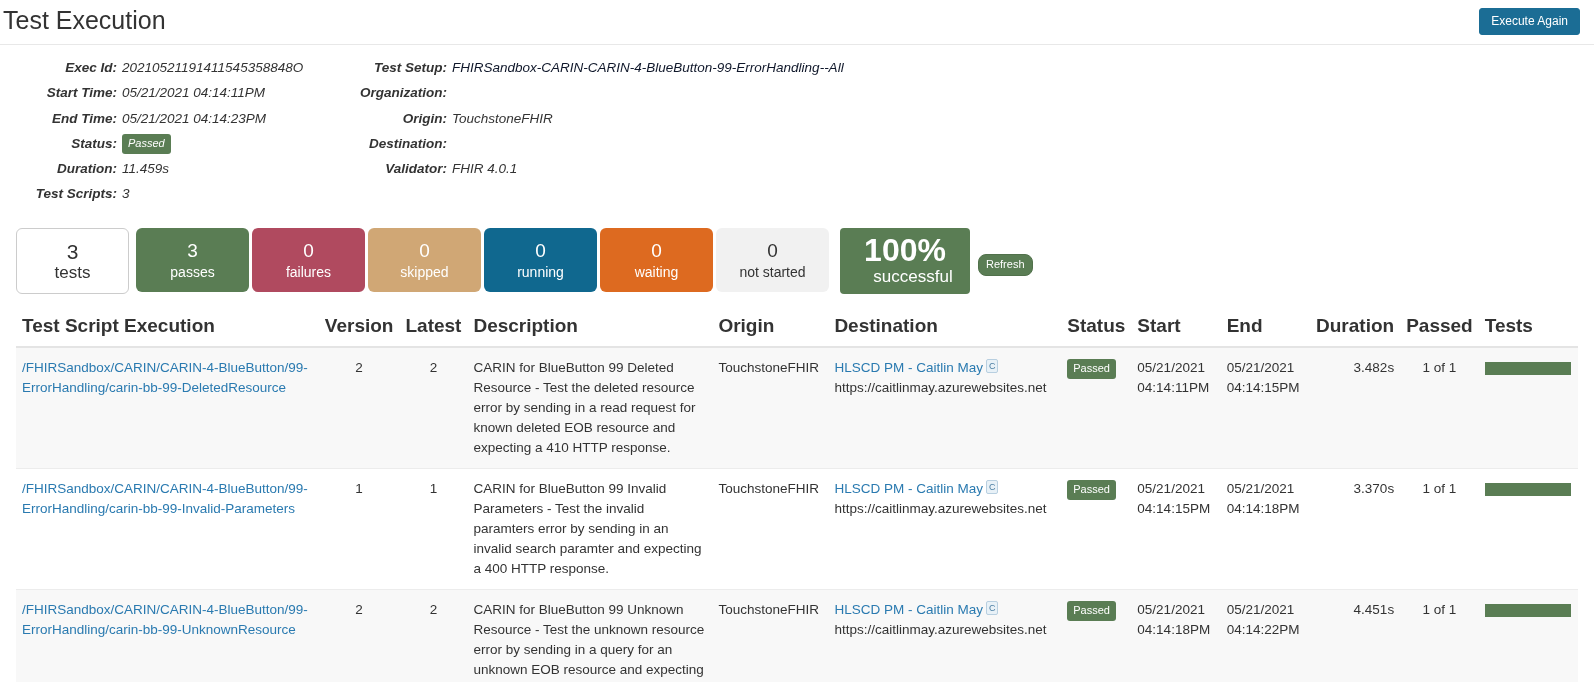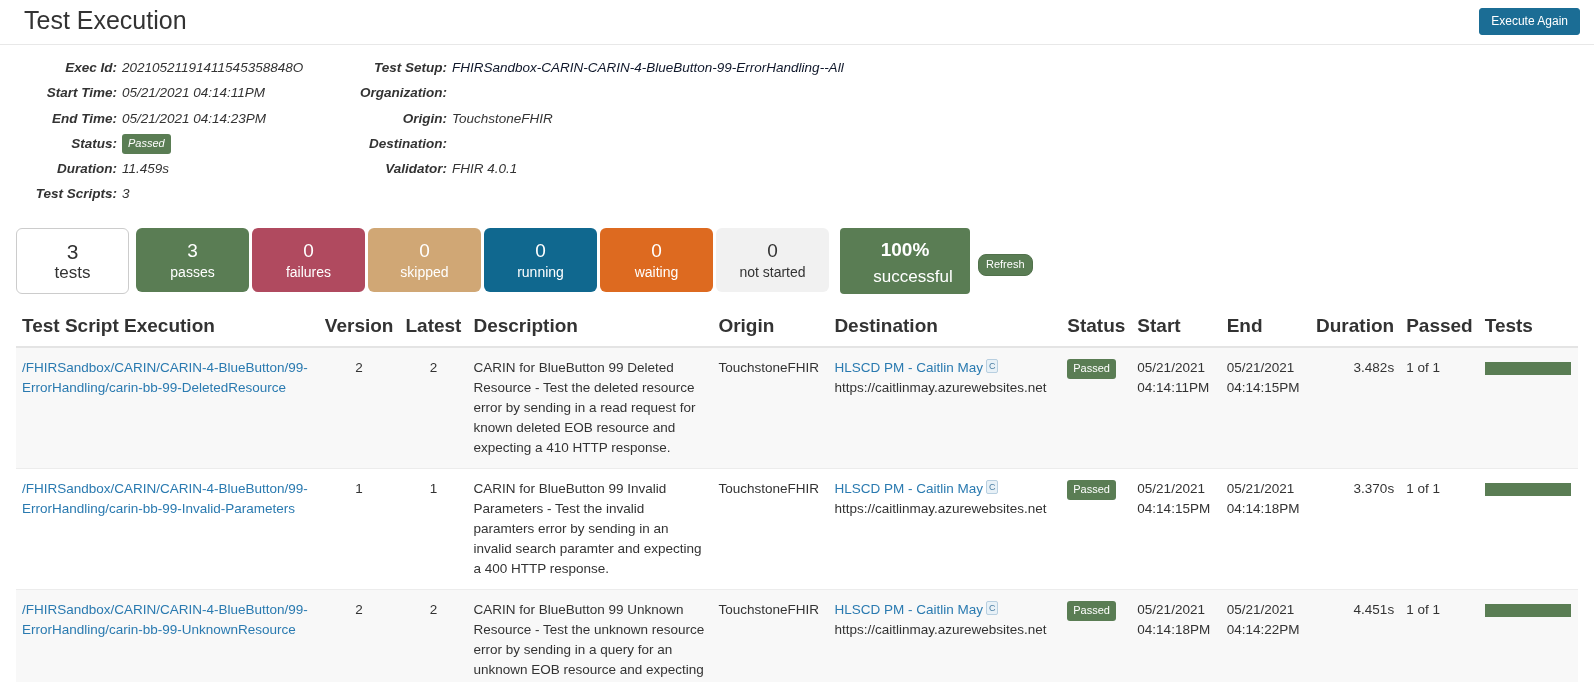--- a/index.html
+++ b/index.html
@@ -15,21 +15,21 @@
 
   
   .page-header {
     position: relative;
     height: 45px;
     border-bottom: 1px solid #e8e8e8;
     padding: 0 16px;
   }
   .page-title {
     position: absolute;
-    left: 24px; top: 6px;
+    left: 3px; top: 6px;
     font-size: 25px;
     font-weight: 400;
     color: #333333;
     letter-spacing: 0px;
   }
   .execute-again-btn {
     position: absolute;
     right: 14px; top: 8px;
     background: #1b6d95;
     color: #ffffff;
@@ -137,21 +137,21 @@
     background: #5a7d54;
     color: #ffffff;
     border-radius: 4px;
     margin-left: 8px;
     display: flex;
     flex-direction: column;
     align-items: center;
     justify-content: center;
   }
   .success-box .pct {
-    font-size: 19px;
+    font-size: 32px;
     font-weight: bold;
     line-height: 32px;
   }
   .success-box .lbl {
     font-size: 17px;
     line-height: 22px;
     margin-left: 16px;
   }
   .refresh-btn {
     margin-left: 8px;
@@ -202,21 +202,21 @@
   .c-script { width: 360px; }
   .c-version { width: 62px; }
   .c-latest { width: 58px; }
   .c-desc { width: 320px; margin-top: 20px; }
   .c-origin { width: 118px; white-space: nowrap;}
   .c-dest { width: 238px; }
   .c-status { width: 68px; }
   .c-start { width: 92px; white-space: nowrap;}
   .c-end { width: 92px; white-space: nowrap;}
   .c-duration { width: 76px; text-align: right; white-space: nowrap;}
-  .c-passed { width: 66px; text-align: left; white-space: nowrap;}
+  .c-passed { width: 66px; text-align: center; white-space: nowrap;}
   .c-tests { width: 100px; }
 
   th.c-duration, th.c-passed { text-align: left; }
 
   .script-link {
     color: #2a7ab0;
     text-decoration: none;
     word-break: break-word;
     display: block;
   }

